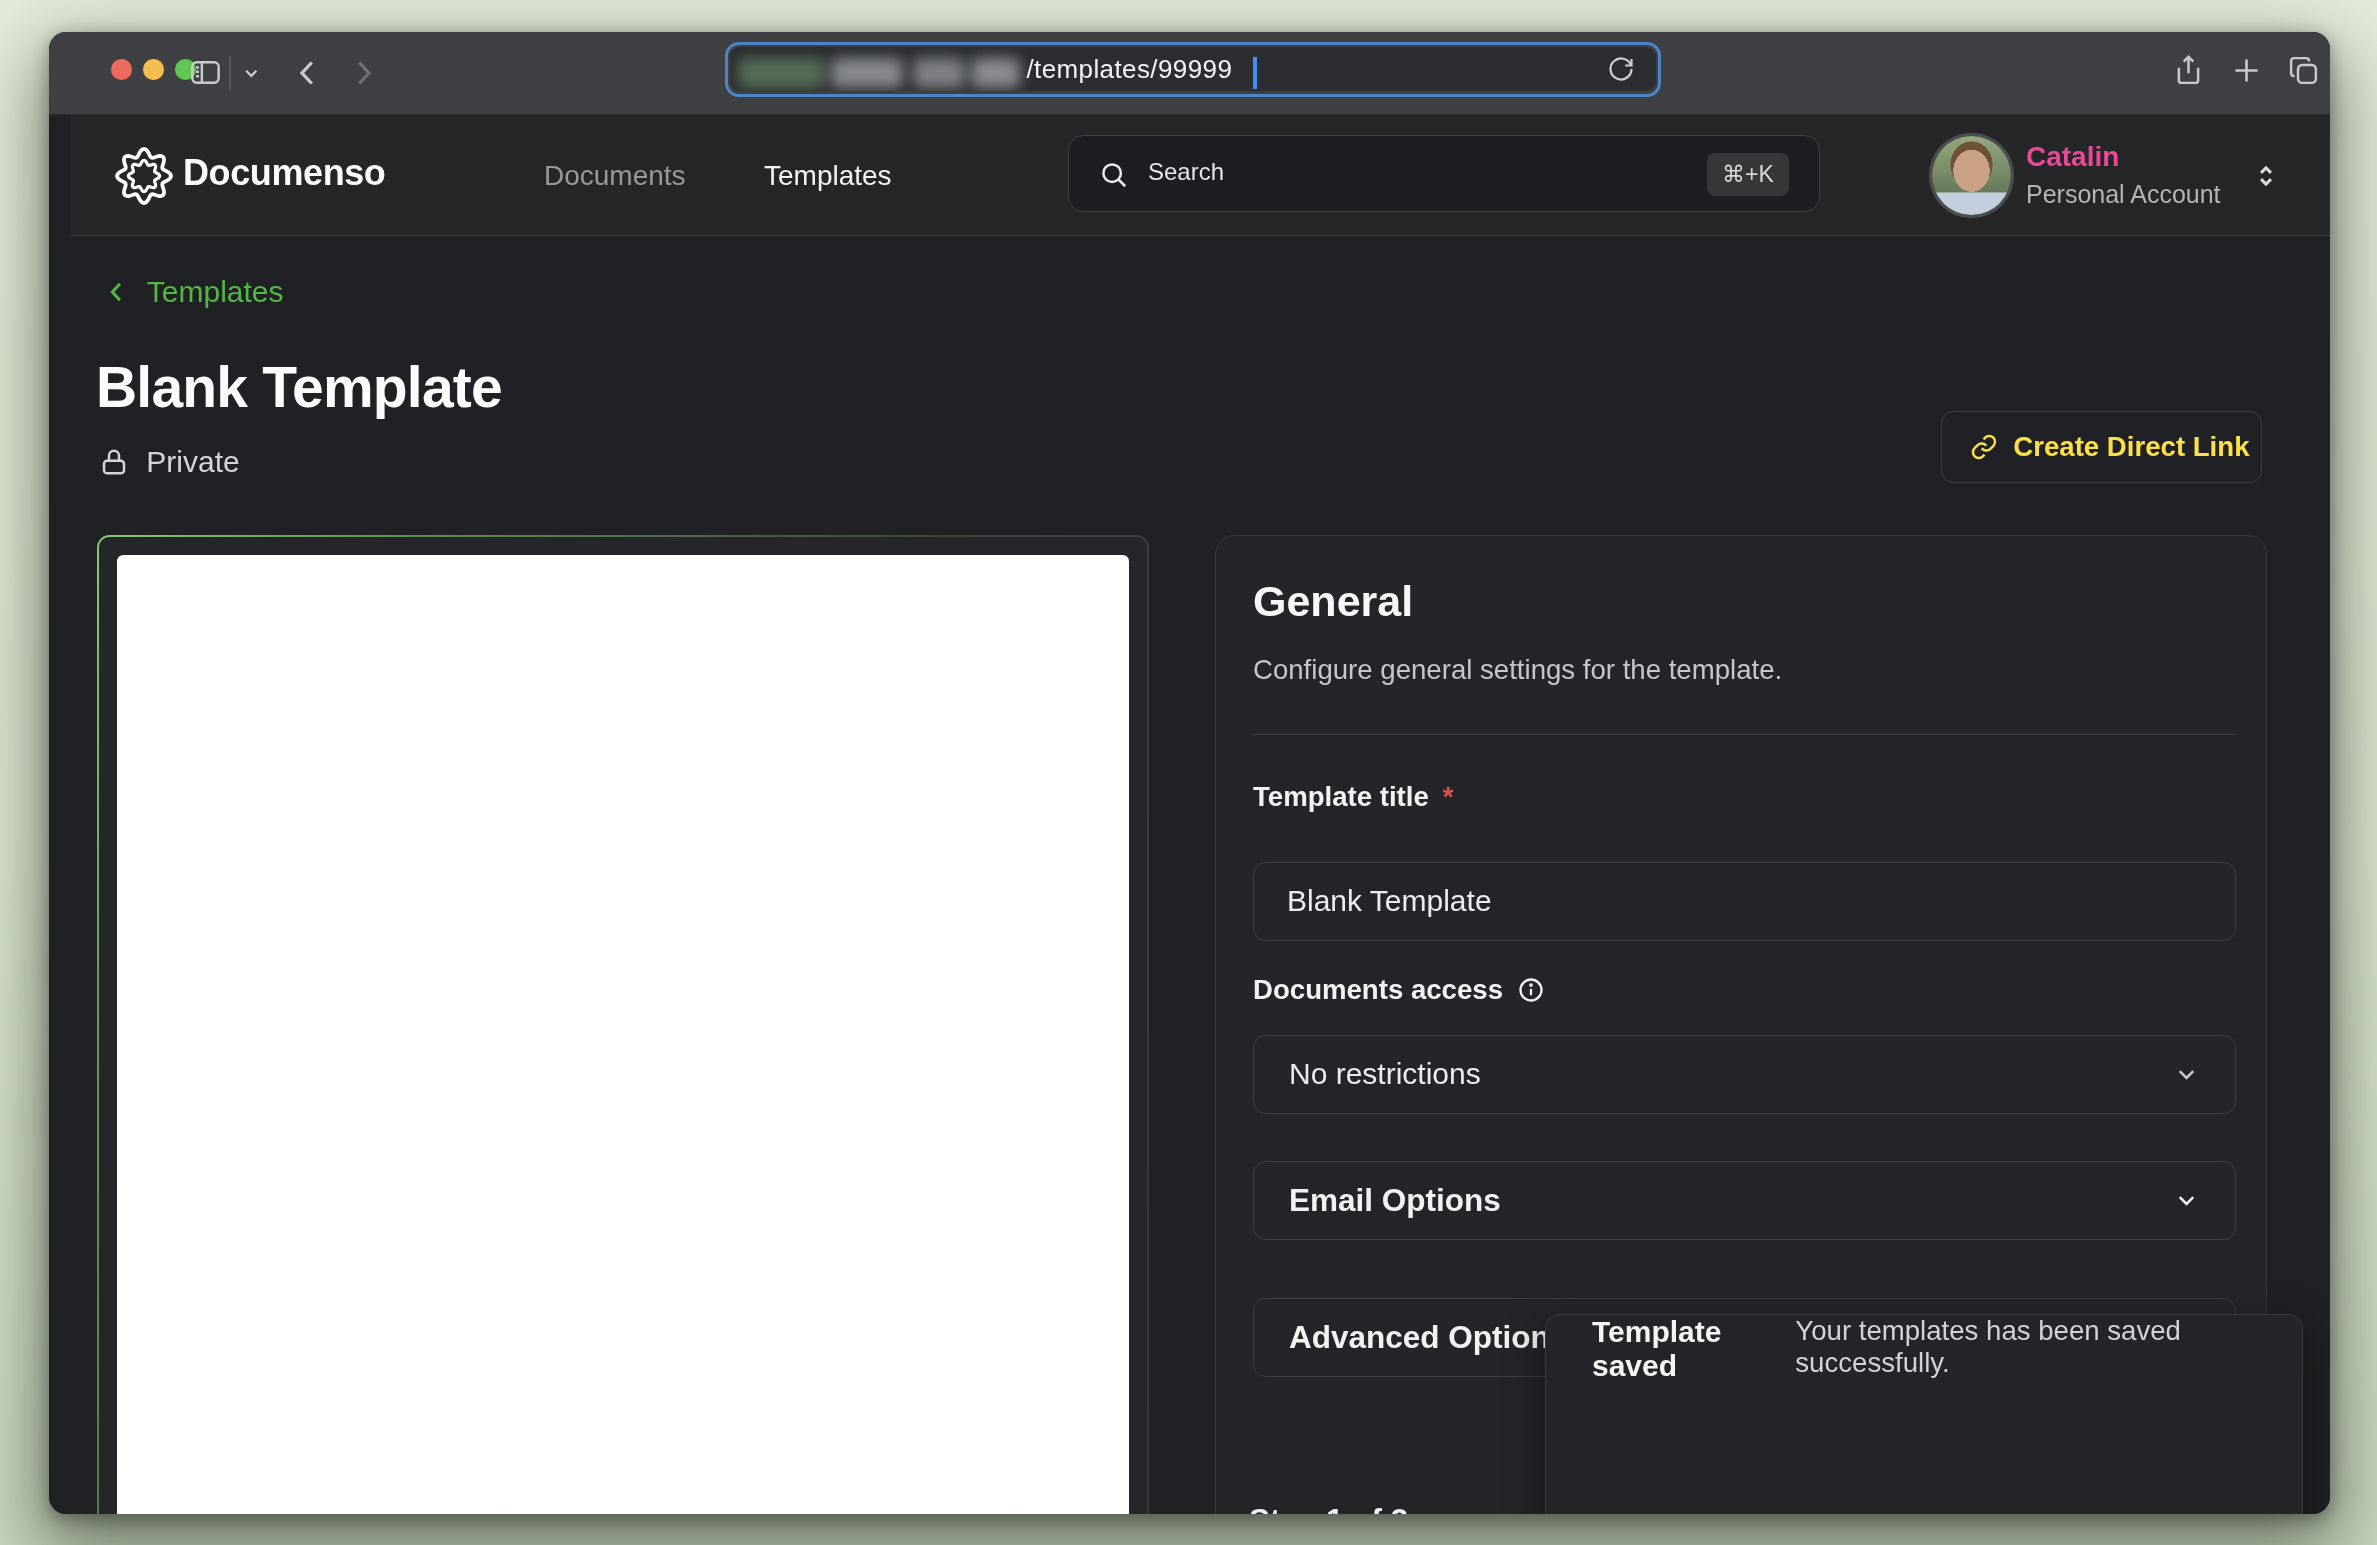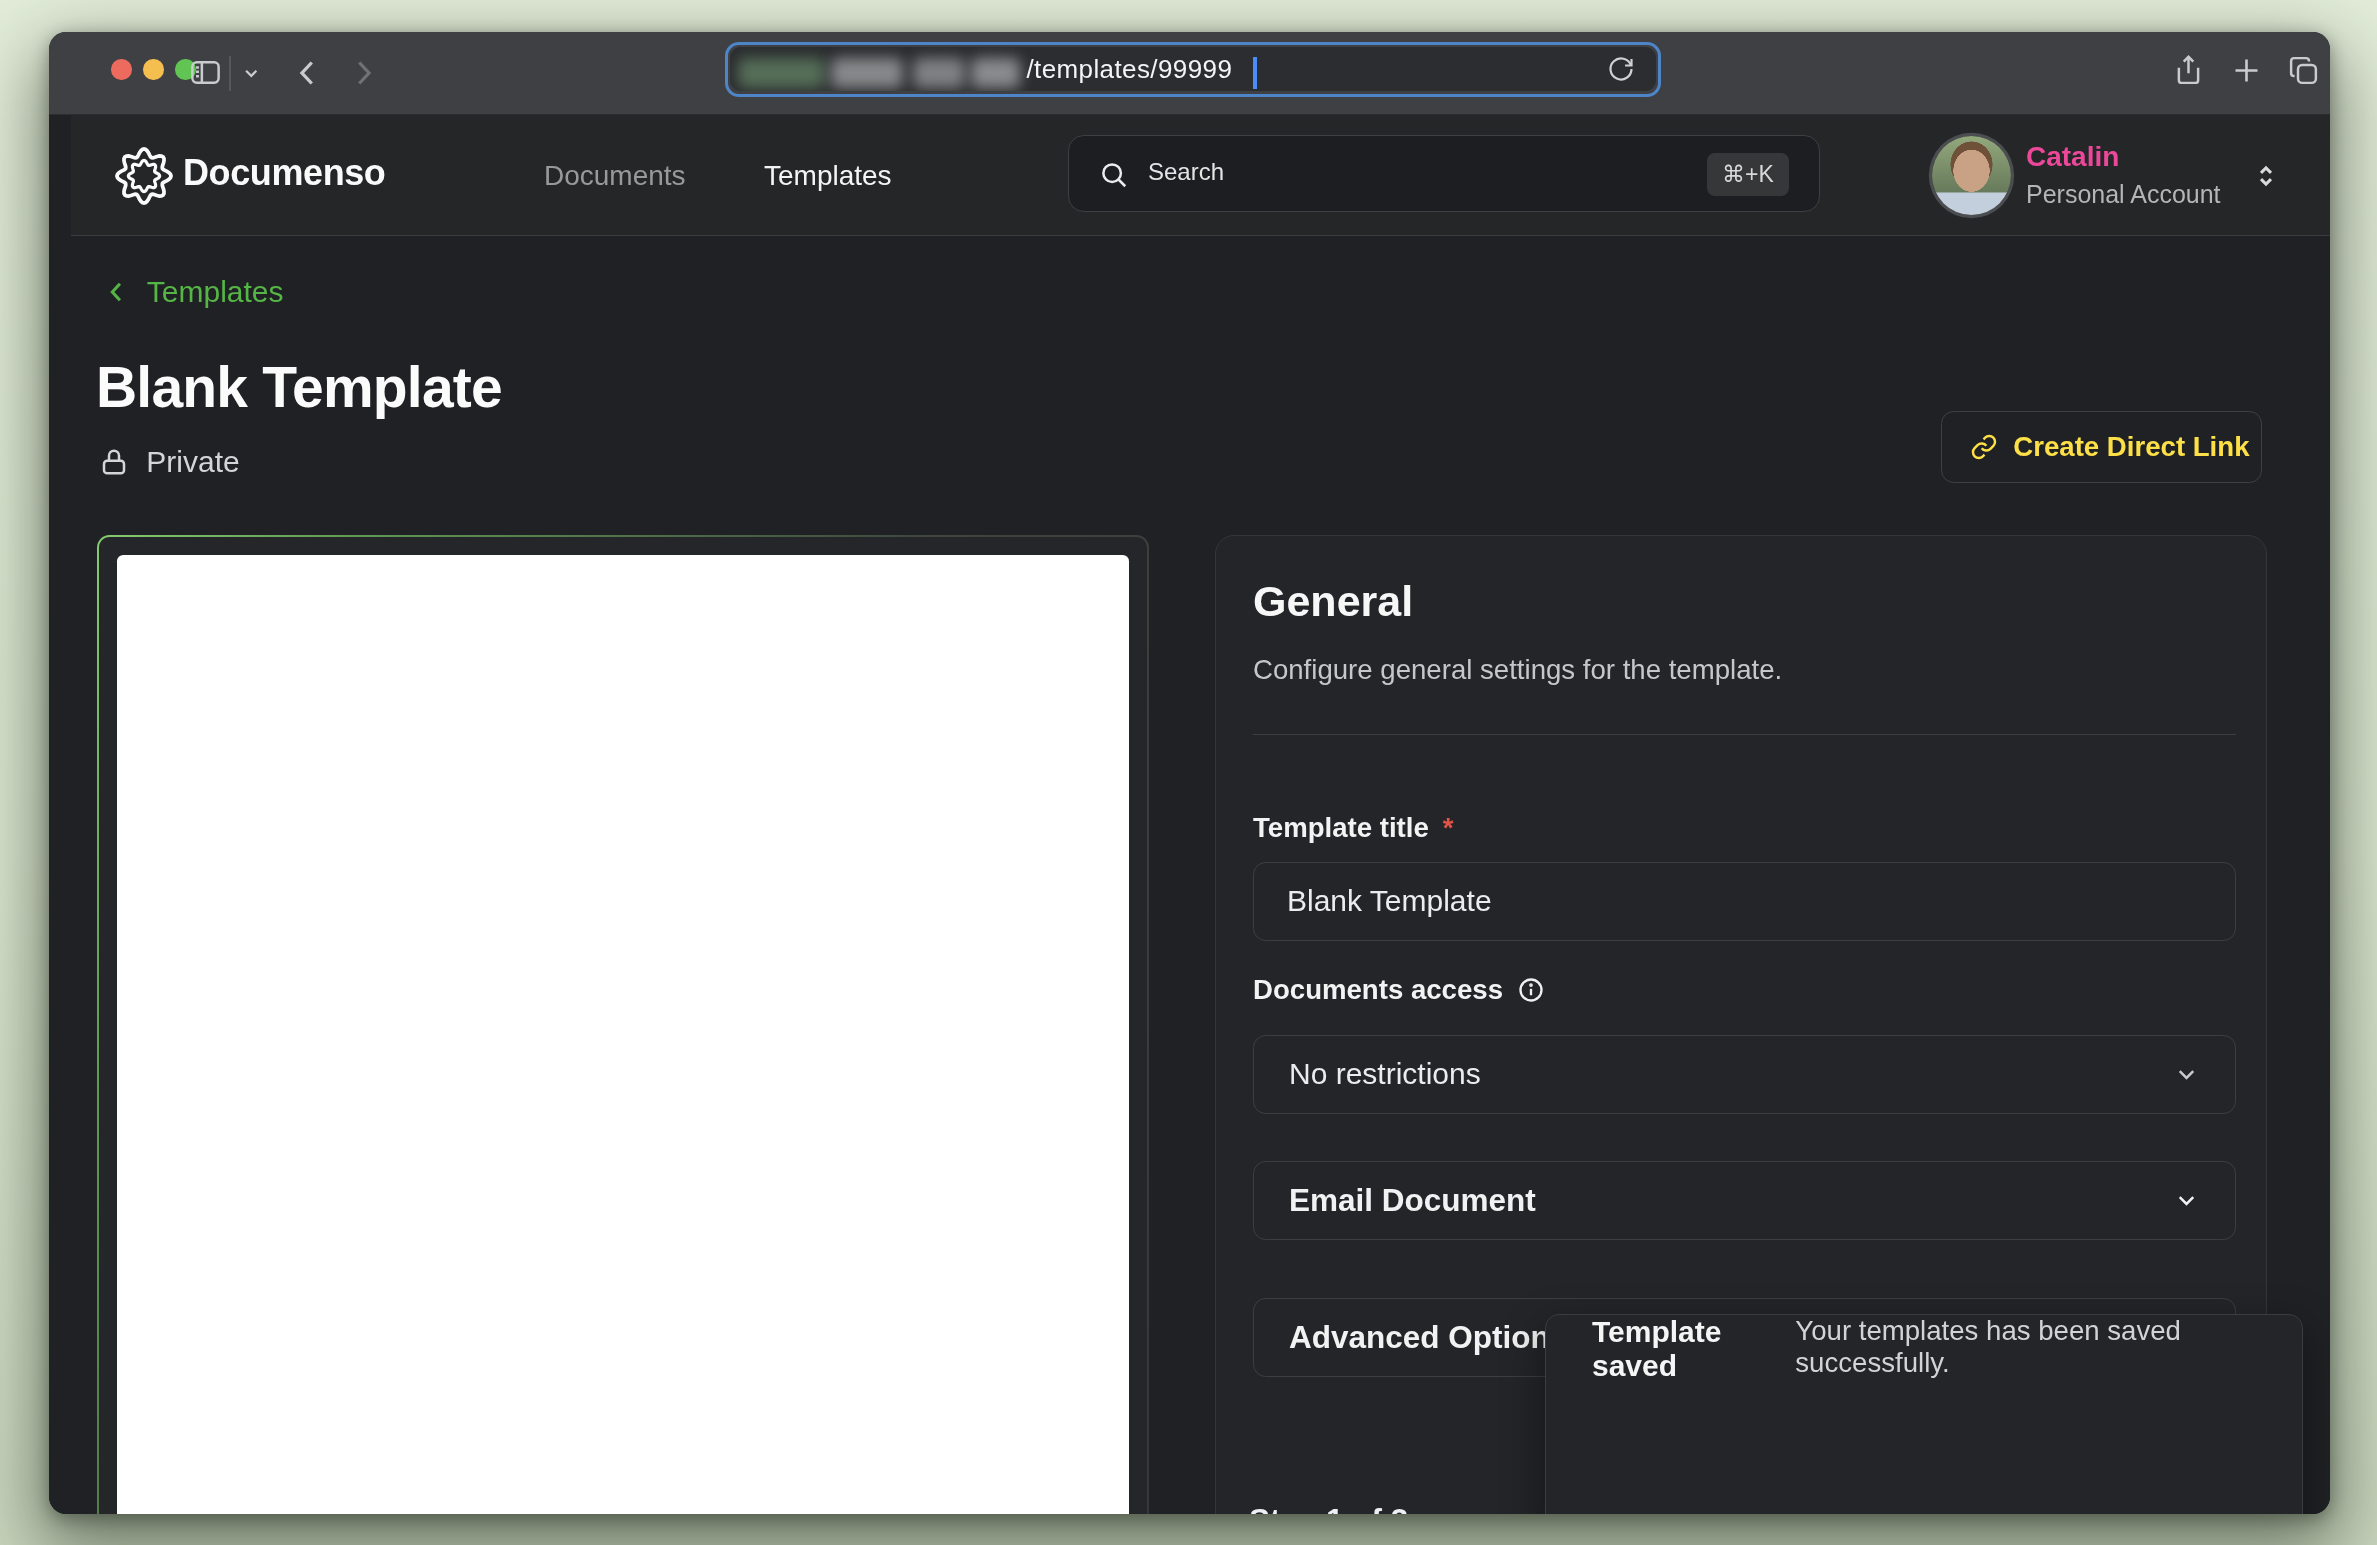--- a/index.html
+++ b/index.html
@@ -270,21 +270,21 @@
 
     <div class="preview-card">
       <div class="doc-page"></div>
     </div>
 
     <div class="gcard">
       <div class="gpad gheading" style="position:absolute">General</div>
       <div class="gpad gdesc" style="position:absolute">Configure general settings for the template.</div>
       <div class="gdivider"></div>
 
-      <div class="gpad flabel" style="position:absolute; top:276px">
+      <div class="gpad flabel" style="position:absolute; top:245px">
         <span>Template title</span>
         <span class="req">*</span>
       </div>
       <input class="tfield" style="top: 326px;" readonly="" value="Blank Template">
 
       <div class="gpad flabel" style="position:absolute; top:438px">
         <span>Documents access</span>
         <span style="display:inline-flex">
           <svg width="28" height="28" viewBox="0 0 24 24" fill="none" stroke="#f0f0f1" stroke-width="2">
             <circle cx="12" cy="12" r="9"></circle>
@@ -296,21 +296,21 @@
       <div class="selbox" style="top:499px">
         <span>No restrictions</span>
         <span class="chev">
           <svg width="27" height="27" viewBox="0 0 24 24" fill="none" stroke="currentColor" stroke-width="2.2">
               <polyline points="6 9 12 15 18 9"></polyline>
             </svg>
         </span>
       </div>
 
       <div class="optbox" style="top:625px">
-        <span>Email Document</span>
+        <span>Email Options</span>
         <span class="chev">
           <svg width="27" height="27" viewBox="0 0 24 24" fill="none" stroke="currentColor" stroke-width="2.2">
               <polyline points="6 9 12 15 18 9"></polyline>
             </svg>
         </span>
       </div>
 
       <div class="optbox" style="top:762px">
         <span>Advanced Options</span>
         <span class="chev">

